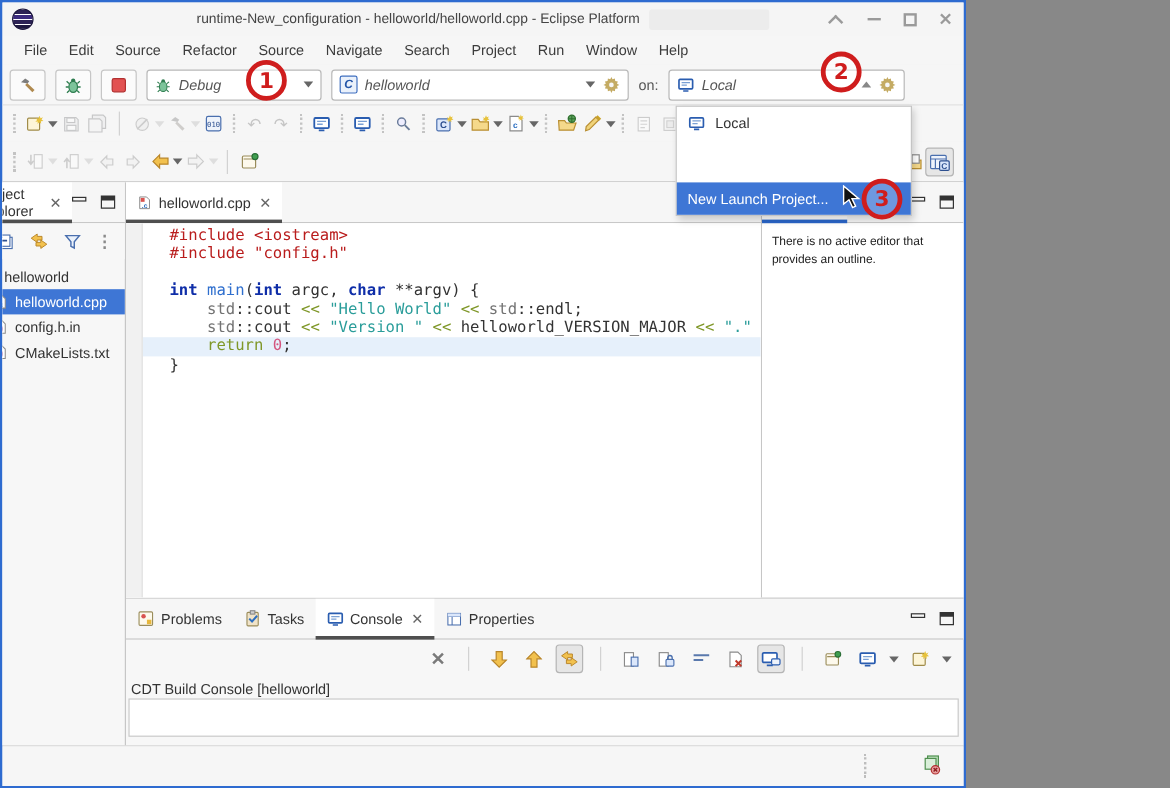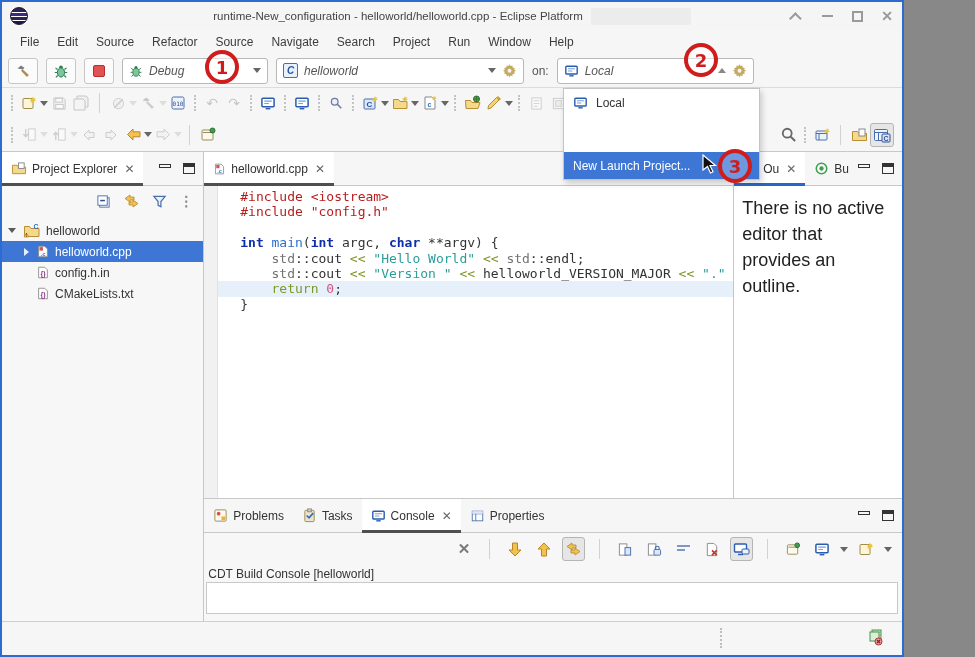--- a/index.html
+++ b/index.html
@@ -1,18 +1,18 @@
 <!DOCTYPE html>
 <html><head>
 <meta charset="utf-8">
 <style>
   * { box-sizing: border-box; margin: 0; padding: 0; }
   body { font-family: "Liberation Sans", sans-serif; background:#888; }
   #window {
-    position: relative; width: 904px; height: 657px;
+    position: relative; width: 805px; height: 657px;
     border: 2px solid #2e6bd0; background:#f6f6f6; overflow:hidden;
     font-size:12px; color:#333;
   }
   
   .titlebar { height:28px; display:flex; align-items:center; padding:0 8px; background:#f5f5f5; position:relative; }
   .ec-logo { width:18px; height:18px; border-radius:50%;
     background: linear-gradient(180deg,#2c2255 0 22%,#fff 22% 30%,#3b2a7e 30% 48%,#fff 48% 56%,#2c2255 56% 74%,#fff 74% 80%,#1e1840 80% 100%);
     border:1px solid #1c163d; }
   .title-center { position:absolute; left:0; right:0; display:flex; justify-content:center; align-items:center; gap:8px; pointer-events:none; }
   .title-text { font-size:11.5px; color:#444; }
@@ -72,21 +72,21 @@
   .code-area { flex:1; display:flex; overflow:hidden; background:#fff; position:relative;}
   .gutter { width:14px; background:#f1f1f1; border-right:1px solid #e2e2e2; }
   .code { flex:1; font-family:"DejaVu Sans Mono", monospace; font-size:13px; line-height:15.4px; padding-top:3px; overflow:hidden; white-space:pre; }
   .code-line { padding-left:22px; height:15.4px; white-space:pre; }
   .code-line.hl { background:#e6f0fb; }
   .tk-pp { color:#b91c1c; } .tk-kw { color:#0f2ea8; font-weight:bold; }
   .tk-fn { color:#2f6fce; } .tk-ns { color:#737373; }
   .tk-op { color:#7f9728; } .tk-str { color:#2a9d9a; }
   .tk-ret { color:#7f9728; } .tk-num { color:#d4547e; } .tk-pl { color:#333; }
   
-  .outline-body { padding:9px 8px; color:#222; line-height:1.45; background:#fff; flex:1; font-size:18px;}
+  .outline-body { padding:9px 8px; color:#222; line-height:1.45; background:#fff; flex:1; font-size:10px;}
   
   .bottom-panel { height:123px; border-top:1px solid #c8c8c8; display:flex; flex-direction:column; background:#f7f7f7;}
   .console-toolbar { height:32px; display:flex; align-items:center; justify-content:flex-end; gap:7px; padding-right:10px; }
   .console-label { padding:2px 4px 1px; color:#333; font-size:12px; }
   .console-out { margin:0 4px 4px 2px; height:32px; background:#fff; border:1px solid #c9c9c9; }
   
   .statusbar { height:33px; position:relative; background:#f6f6f6; }
   .status-handle { position:absolute; left:718px; top:6px; height:20px; border-left:2px dotted #bdbdbd; }
   .status-right { position:absolute; right:18px; top:7px; }
   

